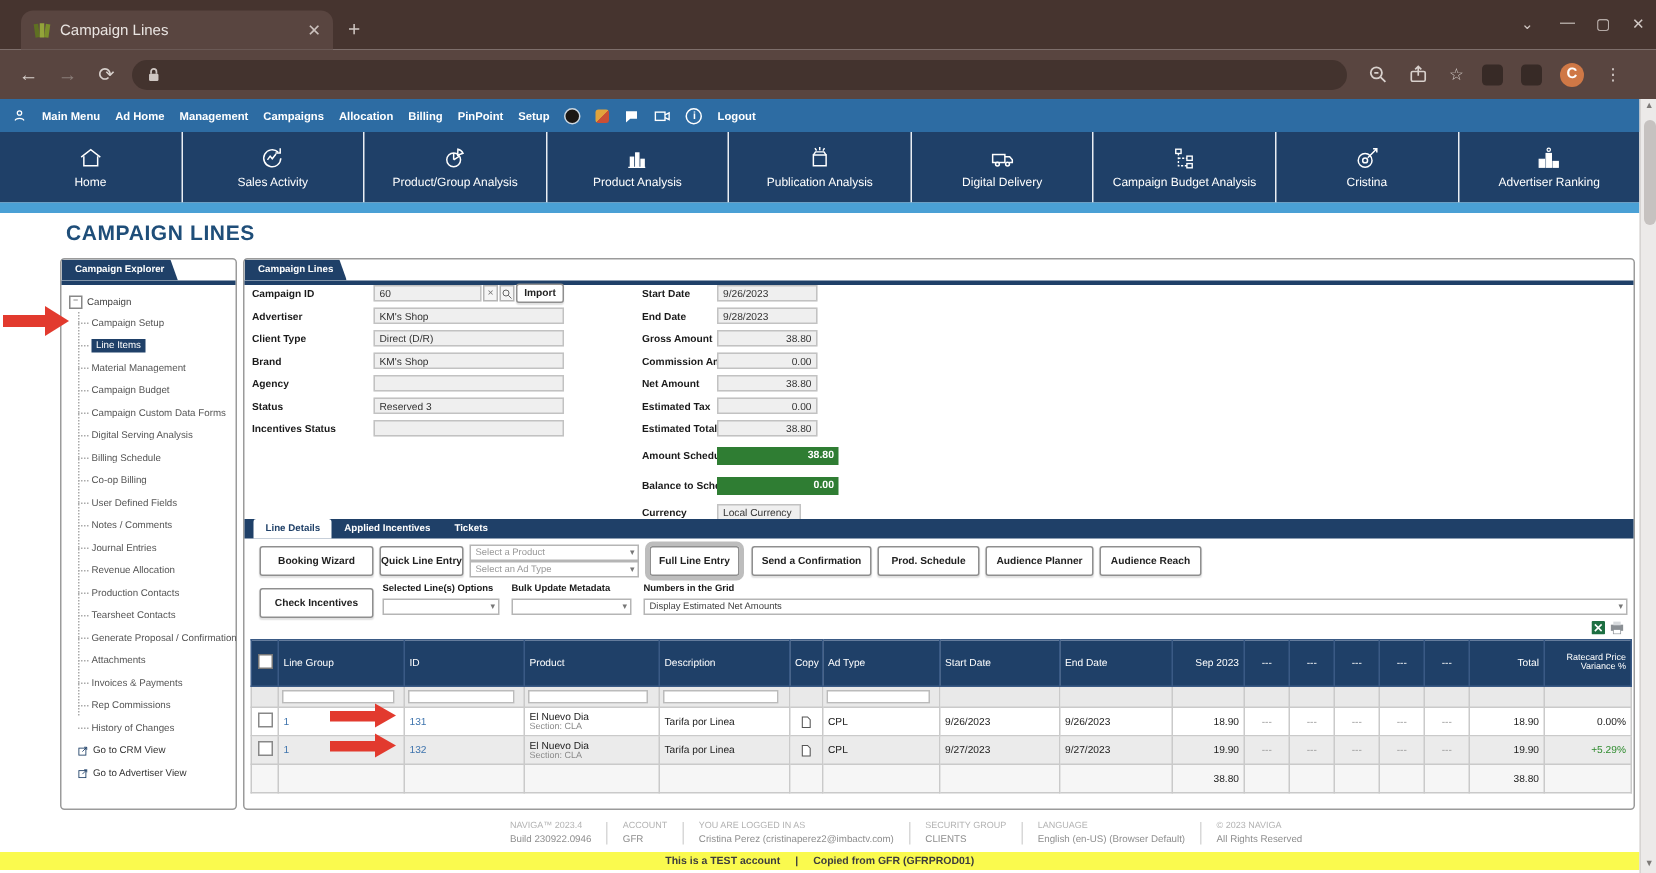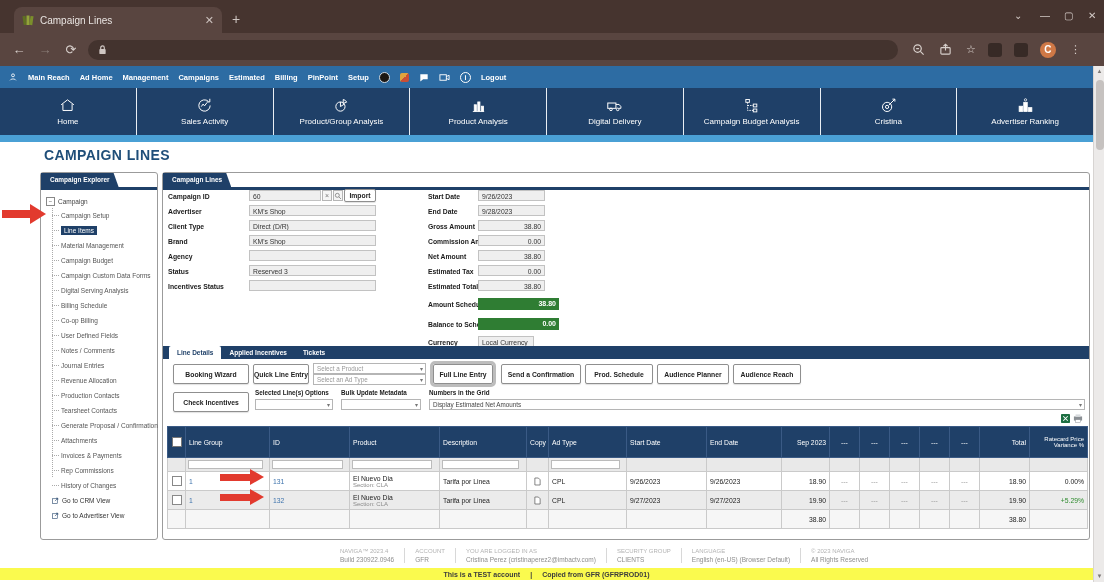--- a/index.html
+++ b/index.html
@@ -179,25 +179,25 @@
   <span class="chromeico">⋮</span>
 </div>
 
 <div class="abs" id="menubar">
   <span class="micon">
     <svg width="10" height="10" viewBox="0 0 24 24" stroke="#fff" fill="none" stroke-width="2">
         <circle cx="12" cy="8" r="3.5"></circle>
         <path d="M5 20c1-4.5 13-4.5 14 0"></path>
       </svg>
   </span>
-  <span class="mitem">Main Reach</span>
+  <span class="mitem">Main Menu</span>
   <span class="mitem">Ad Home</span>
   <span class="mitem">Management</span>
   <span class="mitem">Campaigns</span>
-  <span class="mitem">Estimated</span>
+  <span class="mitem">Allocation</span>
   <span class="mitem">Billing</span>
   <span class="mitem">PinPoint</span>
   <span class="mitem">Setup</span>
   <span class="dot-dark"></span>
   <span class="sq-color"></span>
   <span class="micon">
     <svg width="10" height="9" viewBox="0 0 24 22">
         <path d="M3 3h18v12H10l-7 6z" fill="#fff"></path>
       </svg>
   </span>
@@ -244,20 +244,30 @@
   <div class="navcell">
     <span>
         <svg width="17" height="17" viewBox="0 0 24 24" stroke="#fff" fill="#fff" stroke-width="1.2">
           <path d="M4 20.5h16" fill="none"></path>
           <rect x="6" y="11" width="3" height="9"></rect>
           <rect x="11" y="7" width="3" height="13"></rect>
           <rect x="16" y="13" width="3" height="7"></rect>
         </svg>
       </span>
     <span class="lbl">Product Analysis</span>
+  </div>
+  <div class="navcell">
+    <span>
+        <svg width="17" height="17" viewBox="0 0 24 24" stroke="#fff" fill="none" stroke-width="1.4">
+          <path d="M6 9h12v10H6z"></path>
+          <path d="M6 9l2-3h8l2 3"></path>
+          <path d="M12 1.5v3M7.5 2.5L9 4.8M16.5 2.5L15 4.8"></path>
+        </svg>
+      </span>
+    <span class="lbl">Publication Analysis</span>
   </div>
   <div class="navcell">
     <span>
         <svg width="17" height="17" viewBox="0 0 24 24" stroke="#fff" fill="none" stroke-width="1.4">
           <rect x="2.5" y="8.5" width="11.5" height="7.5"></rect>
           <path d="M14 10.5h4.5l2.5 3V16h-3"></path>
           <circle cx="7" cy="17.5" r="1.8"></circle>
           <circle cx="16.5" cy="17.5" r="1.8"></circle>
         </svg>
       </span>

